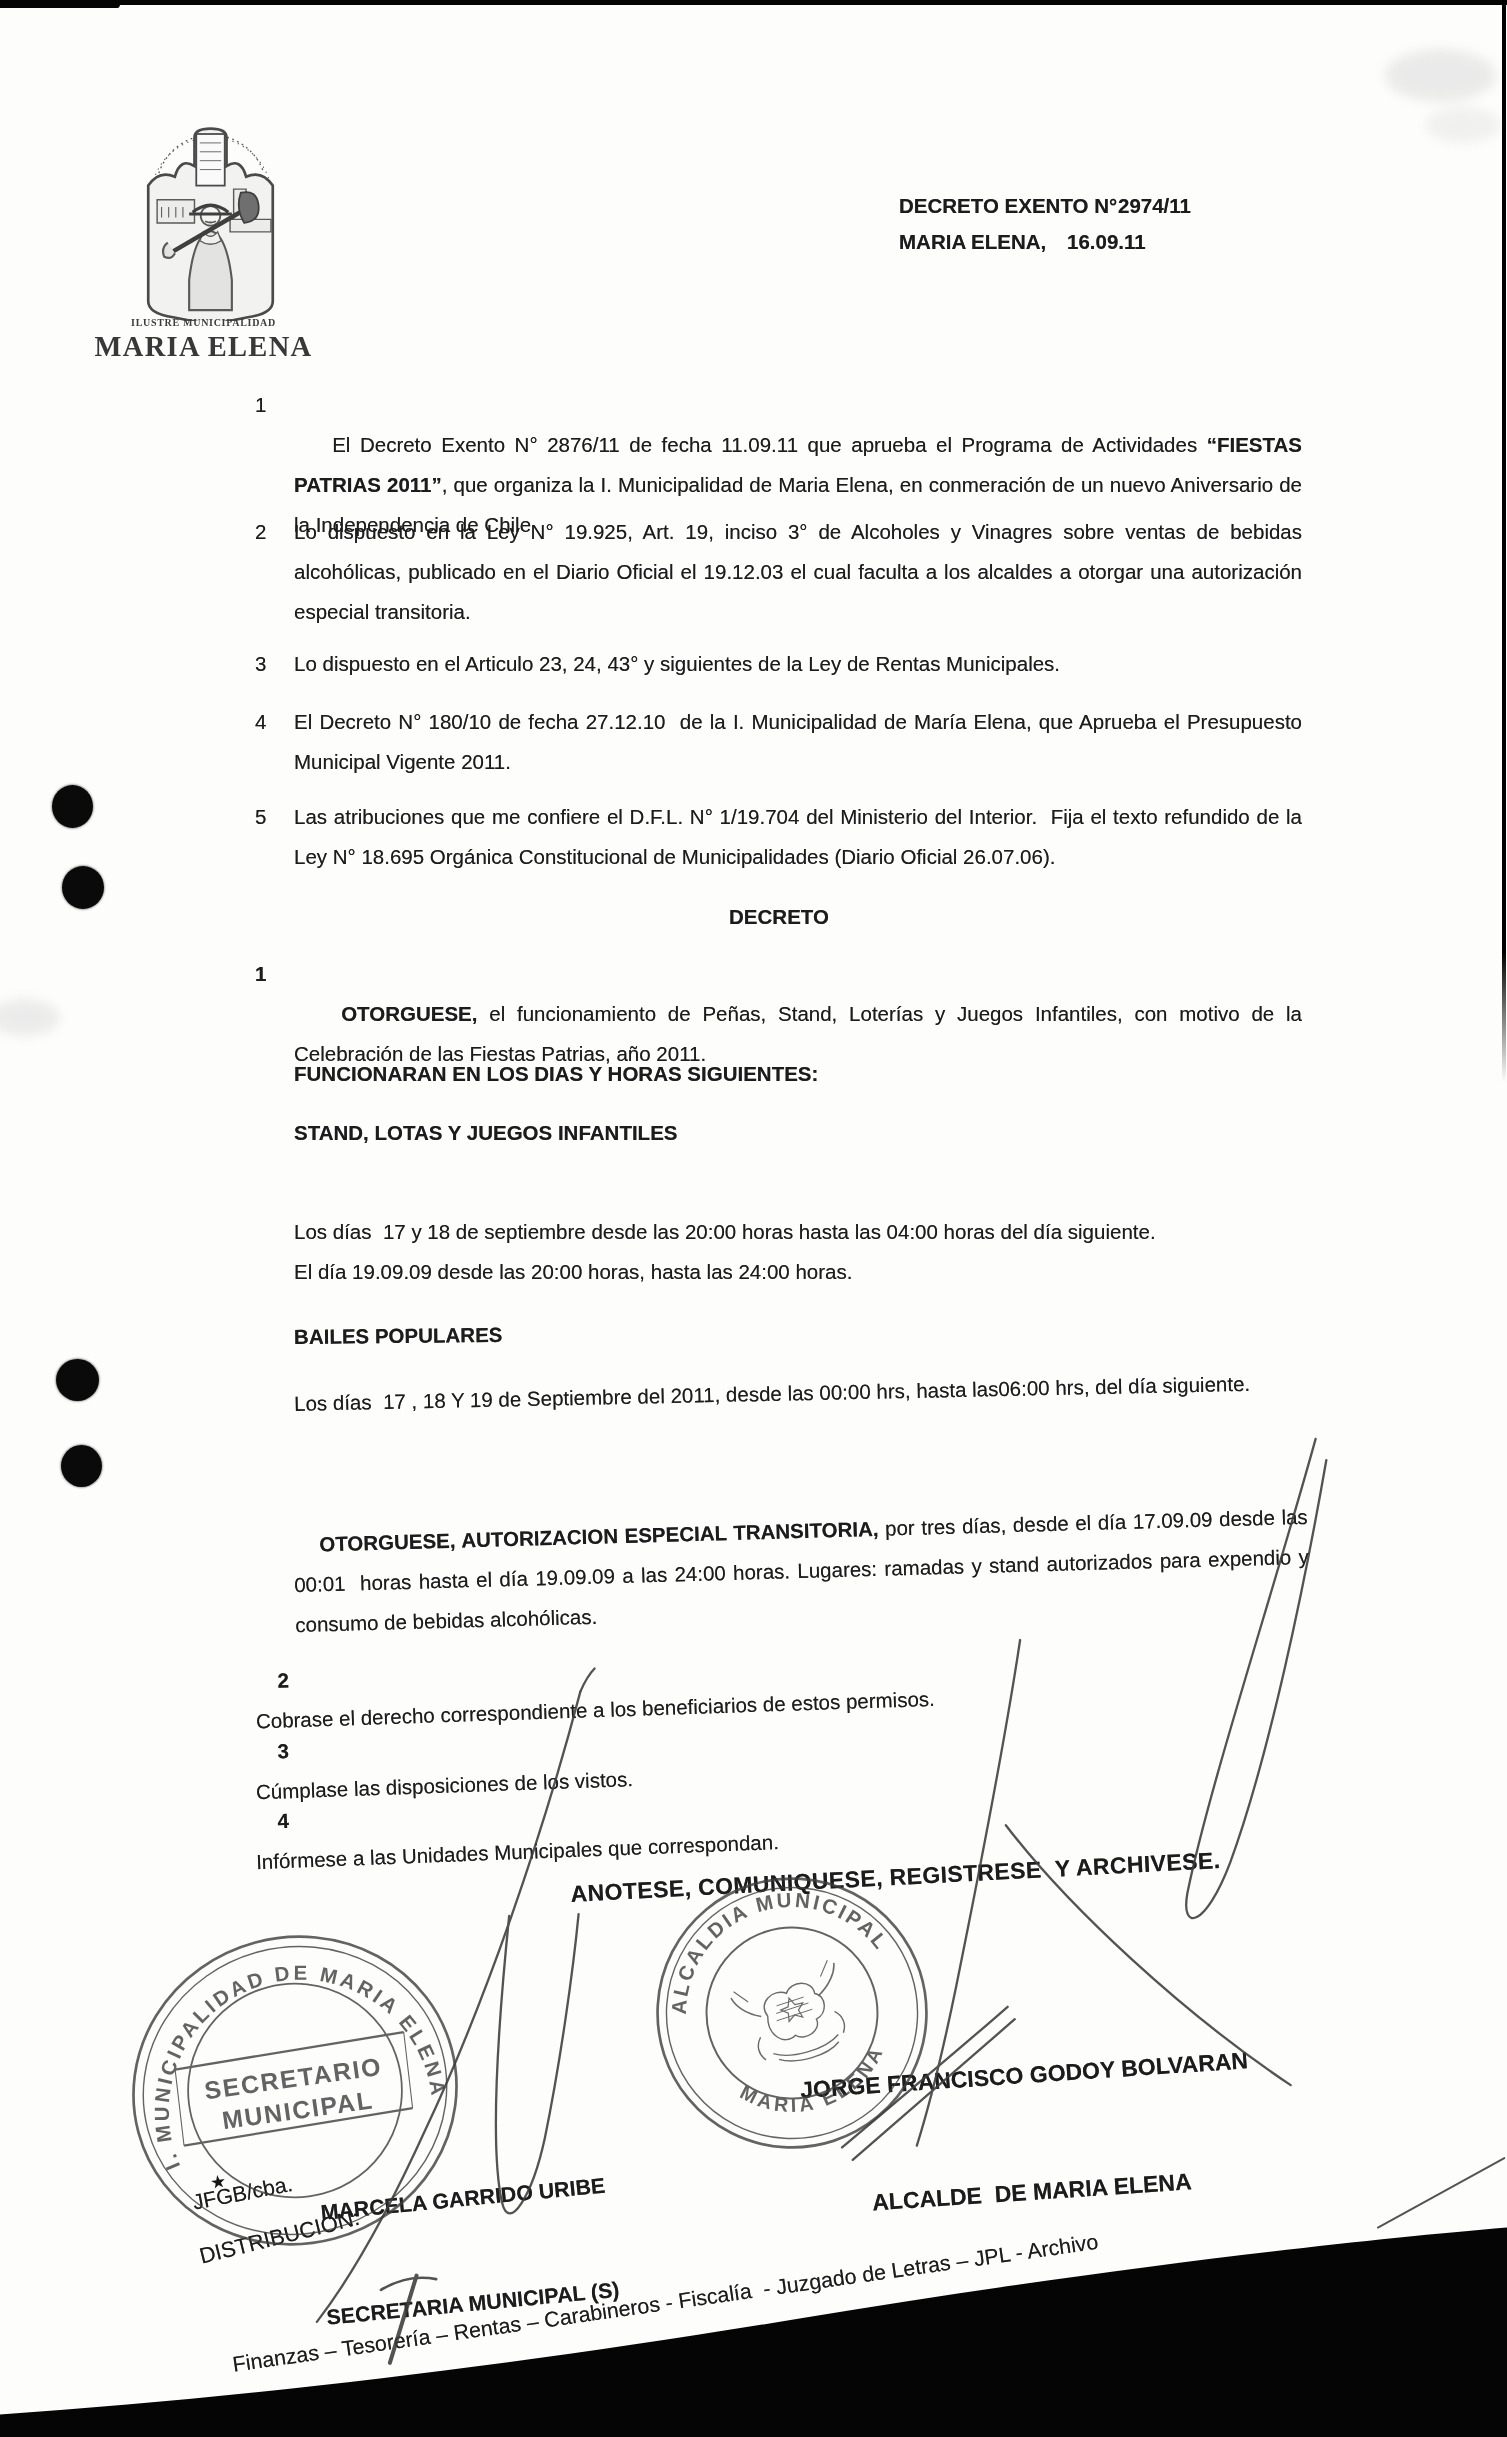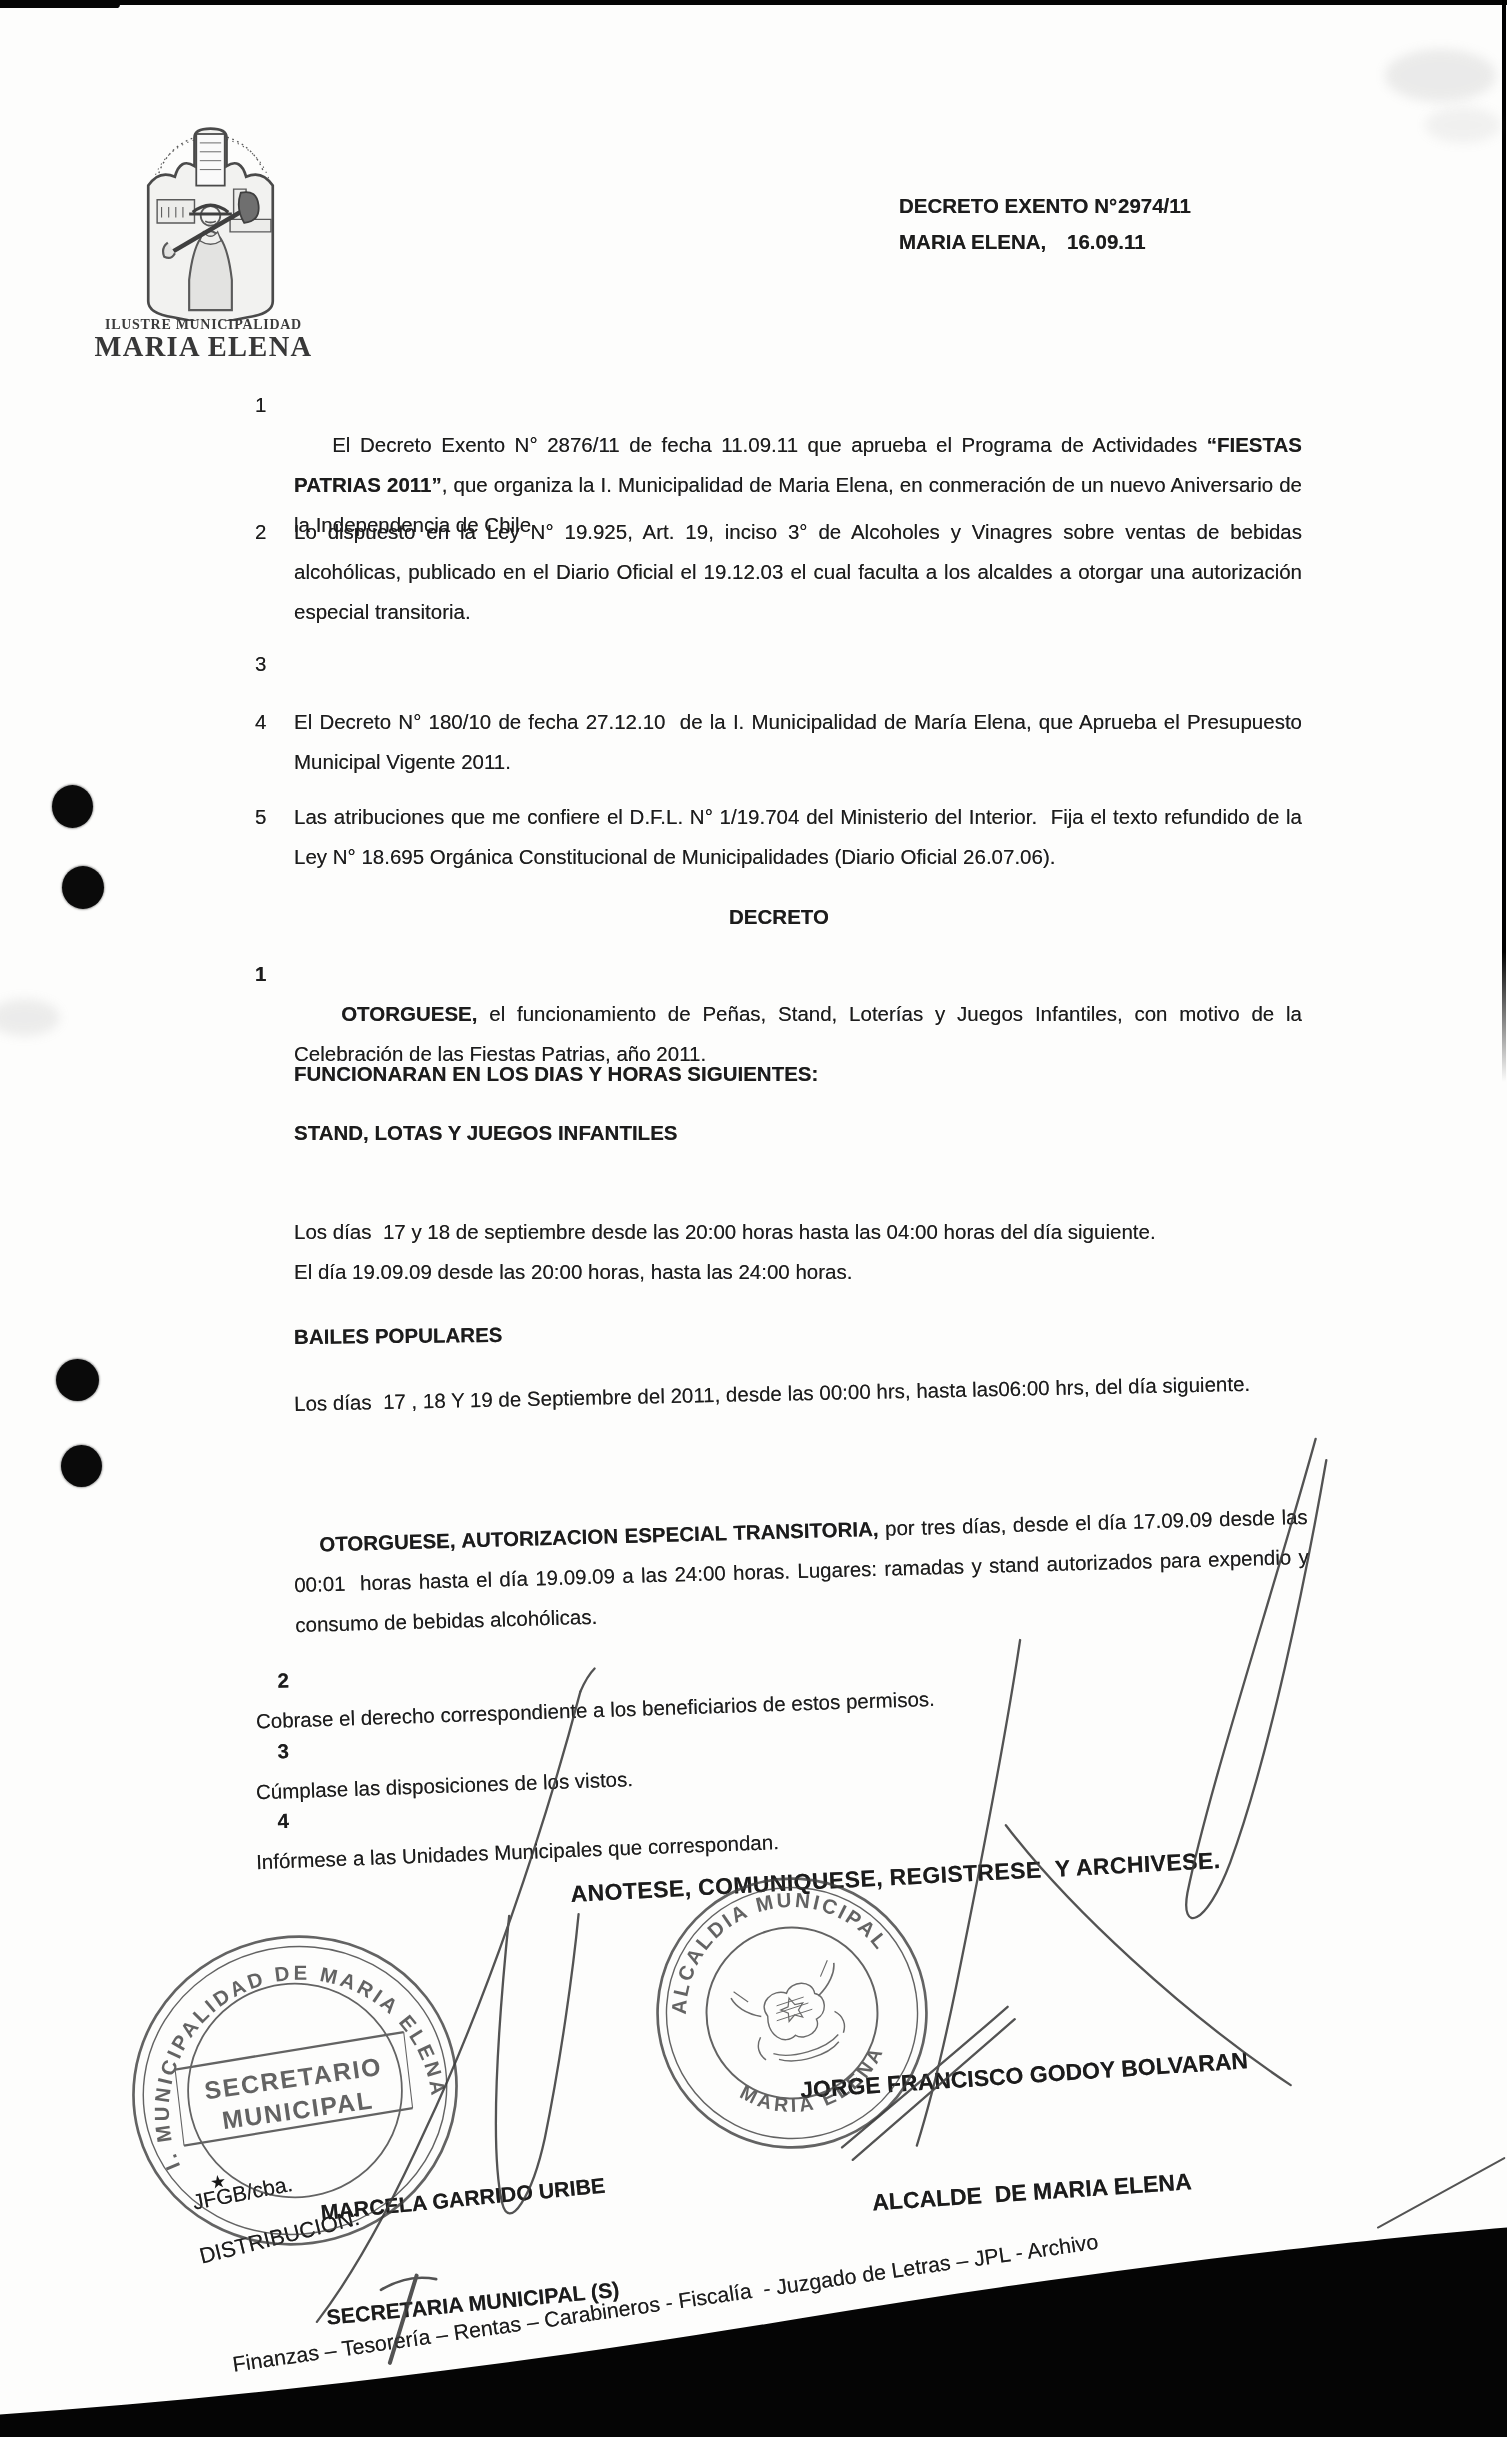--- a/index.html
+++ b/index.html
@@ -46,38 +46,39 @@
       <circle cx="86" cy="130" r="11" stroke-width="2" fill="#f5f5f3"></circle>
       <path d="M66,126 Q86,110 106,126 M62,128 L110,128" stroke="#3f3f3f" stroke-width="3.5"></path>
       <path d="M80,136 q6,3 12,0" stroke-width="2"></path>
       <path d="M62,202 Q68,150 86,147 Q104,150 110,202 L110,236 L62,236 Z" stroke-width="2.4" fill="#e3e3e1"></path>
       <path d="M78,148 q8,10 16,0 l4,10 q-12,8 -24,0 z" stroke-width="1.6" fill="#f0f0ee"></path>
       <path d="M44,170 L126,122" stroke="#3f3f3f" stroke-width="5"></path>
       <path d="M120,104 q18,-4 20,14 q2,18 -16,20 q-10,-16 -4,-34z" stroke="#3f3f3f" stroke-width="2" fill="#6f6f6f"></path>
       <path d="M38,160 q-8,6 -4,16 q8,4 12,-4" stroke-width="2.4" fill="#e3e3e1"></path>
     </g>
   </svg>
-  <div class="abs serif b" style="left:92px;top:317px;width:223px;text-align:center;font-size:14px;letter-spacing:0.7px;color:#3c3c3c">ILUSTRE MUNICIPALIDAD</div>
+  <div class="abs serif b" style="left:92px;top:317px;width:223px;text-align:center;font-size:10px;letter-spacing:0.7px;color:#3c3c3c">ILUSTRE MUNICIPALIDAD</div>
   <div class="abs serif b" style="left:76px;top:331px;width:255px;text-align:center;font-size:28.5px;letter-spacing:1.3px;color:#383838">MARIA ELENA</div>
 
   <div class="abs t b" style="left:899px;top:186px">DECRETO EXENTO N°</div>
   <div class="abs t b" style="left:1118px;top:186px">2974/11</div>
   <div class="abs t b" style="left:899px;top:222px">MARIA ELENA,</div>
   <div class="abs t b" style="left:1067px;top:222px">16.09.11</div>
 
 
   <div class="abs t" style="left:255px;top:385px">1</div>
   <div class="abs t jt" style="left:294px;top:385px;width:1008px">
     <span>El Decreto Exento N° 2876/11 de fecha 11.09.11 que aprueba el Programa de Actividades </span><span class="b">“FIESTAS PATRIAS 2011”</span><span>, que organiza la I. Municipalidad de Maria Elena, en conmeración de un nuevo Aniversario de la Independencia de Chile</span>
   </div>
 
   <div class="abs t" style="left:255px;top:512px">2</div>
   <div class="abs t jt" style="left:294px;top:512px;width:1008px">Lo dispuesto en la Ley N° 19.925, Art. 19, inciso 3° de Alcoholes y Vinagres sobre ventas de bebidas alcohólicas, publicado en el Diario Oficial el 19.12.03 el cual faculta a los alcaldes a otorgar una autorización especial transitoria.</div>
 
   <div class="abs t" style="left:255px;top:644px">3</div>
+  <div class="abs t" style="left:294px;top:644px;width:1015px">Lo dispuesto en el Articulo 23, 24, 43° y siguientes de la Ley de Rentas Municipales.</div>
 
   <div class="abs t" style="left:255px;top:702px">4</div>
   <div class="abs t jt" style="left:294px;top:702px;width:1008px">El Decreto N° 180/10 de fecha 27.12.10  de la I. Municipalidad de María Elena, que Aprueba el Presupuesto Municipal Vigente 2011.</div>
 
   <div class="abs t" style="left:255px;top:797px">5</div>
   <div class="abs t jt" style="left:294px;top:797px;width:1008px">Las atribuciones que me confiere el D.F.L. N° 1/19.704 del Ministerio del Interior.  Fija el texto refundido de la Ley N° 18.695 Orgánica Constitucional de Municipalidades (Diario Oficial 26.07.06).</div>
 
   <div class="abs t b ctr" style="left:521px;top:897px;width:516px">DECRETO</div>
 
   <div class="abs t b" style="left:255px;top:954px">1</div>

